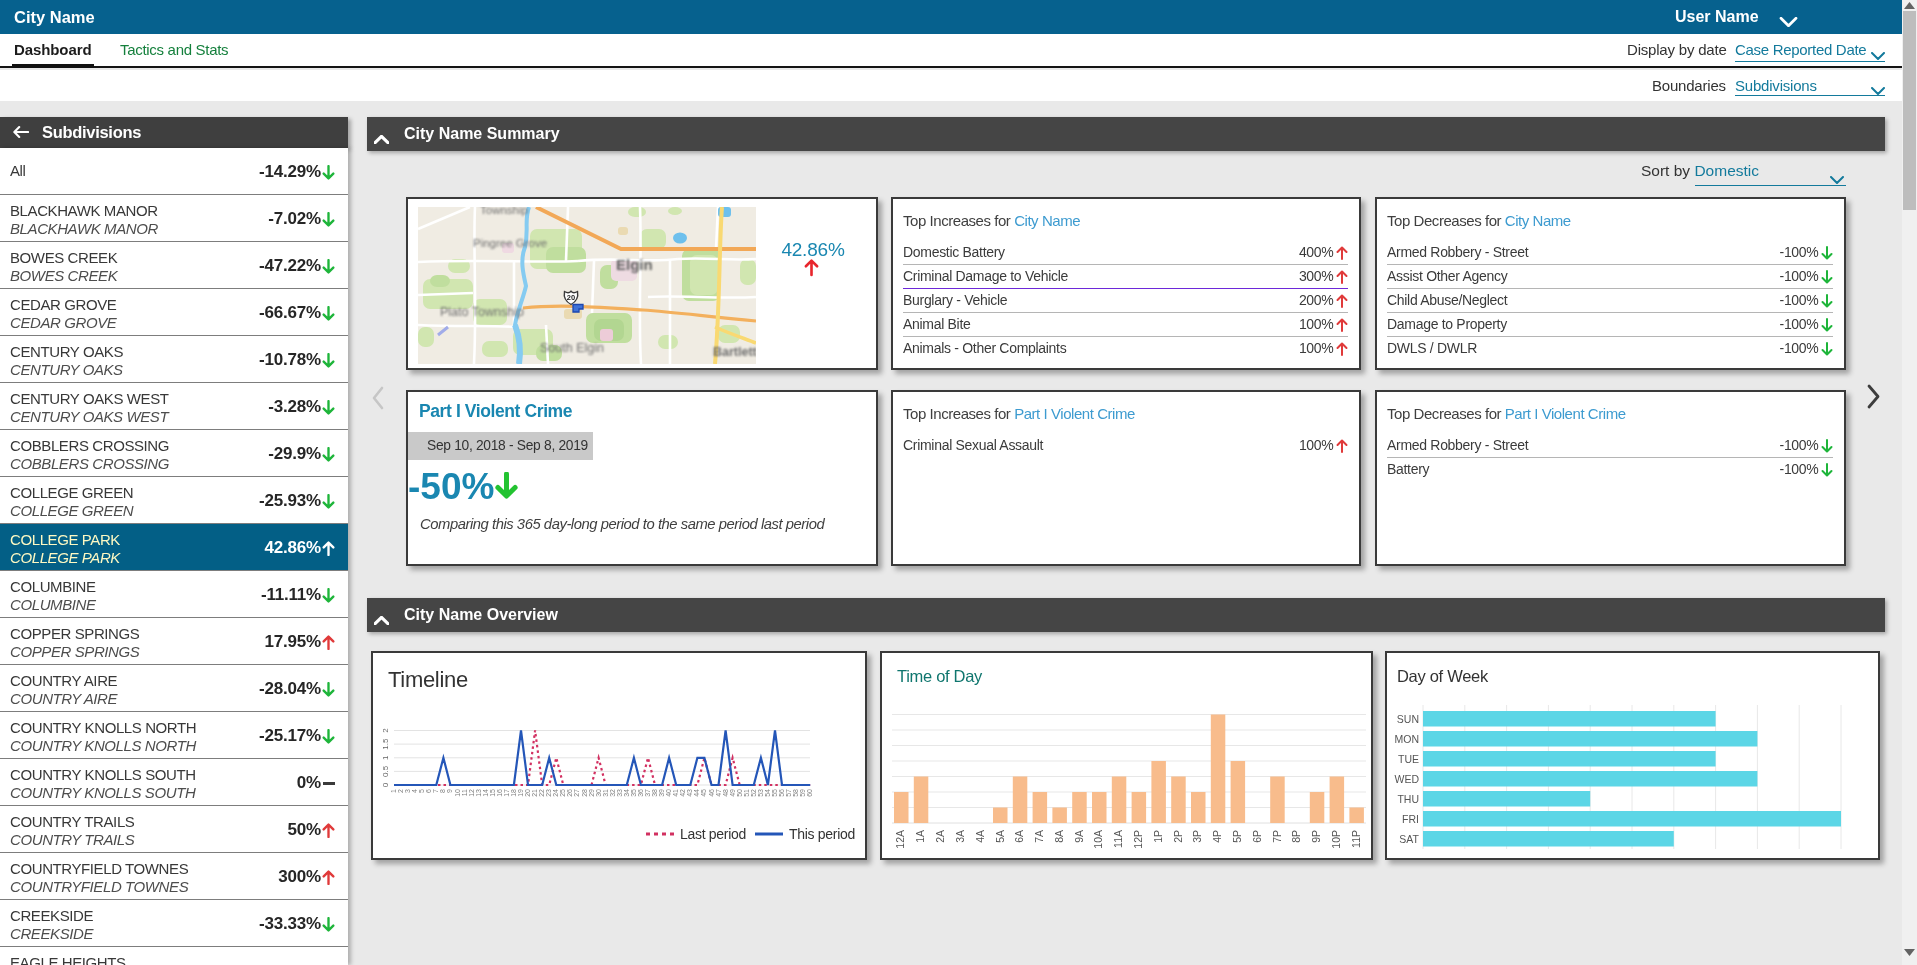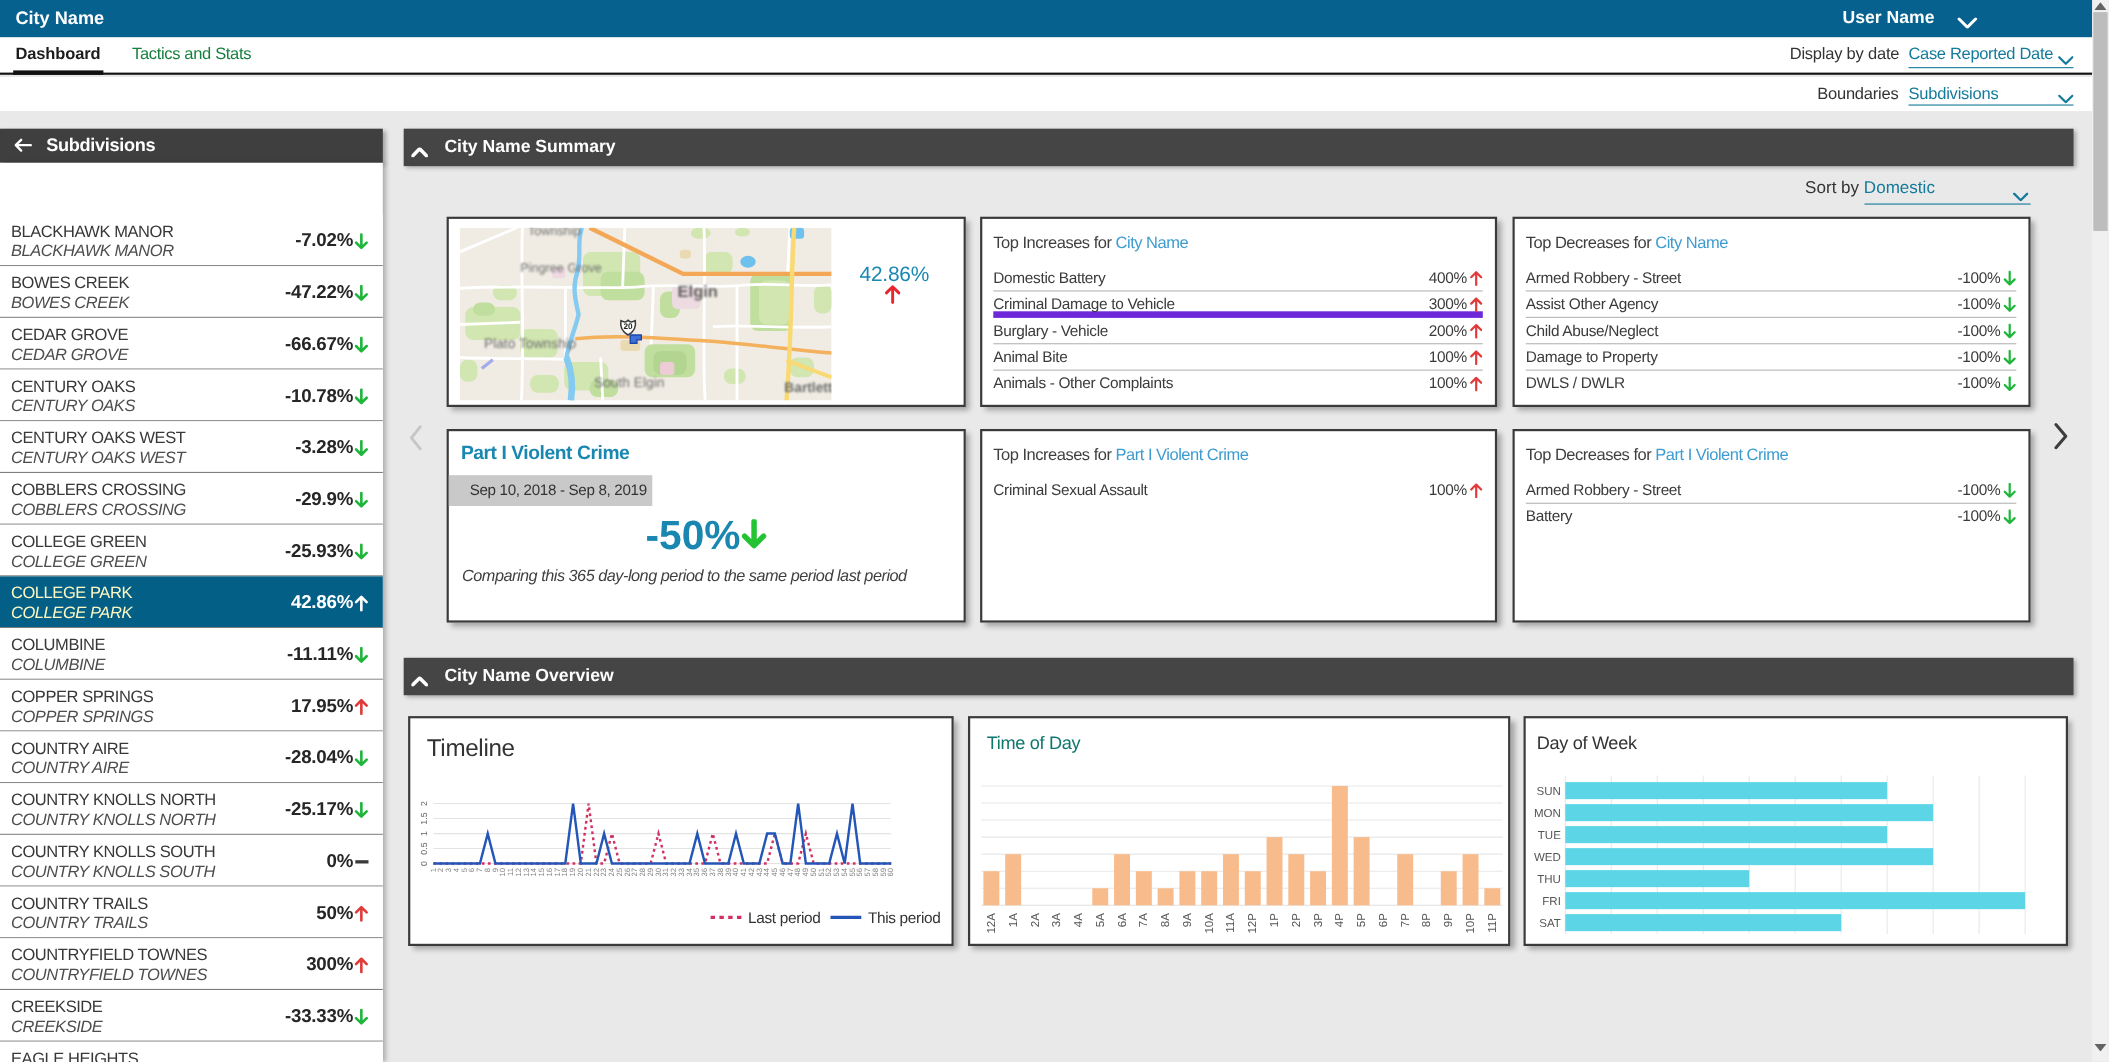--- a/index.html
+++ b/index.html
@@ -59,20 +59,26 @@
         <path d="M1 1 L7 7 L13 1" fill="none" stroke="#137a9c" stroke-width="2" stroke-linecap="round" stroke-linejoin="round"></path>
       </svg></div>
   </div>
 <div class="sideheader">
     <svg class="abs" style="left:13px;top:8px" width="16" height="14" viewBox="0 0 18 14">
       <path d="M17 7 H2 M7 1.5 L1.5 7 L7 12.5" fill="none" stroke="#fff" stroke-width="2.4" stroke-linecap="round" stroke-linejoin="round"></path>
     </svg>
     <div class="abs" style="left:42px;top:0;line-height:31px;font-size:16.5px;letter-spacing:-0.3px;font-weight:700">Subdivisions</div>
   </div>
 <div class="sidelist">
+<div class="sitem" style="top:0px">
+<div class="sname" style="top:14px">All</div>
+<div class="spct">-14.29%<svg width="13" height="15" viewBox="0 0 12 14">
+          <path d="M6 1 L6 12 M1.5 8 L6 12.5 L10.5 8" fill="none" stroke="#1eb53a" stroke-width="2.2" stroke-linecap="round" stroke-linejoin="round"></path>
+        </svg></div>
+</div>
 <div class="sitem" style="top:47px">
 <div class="sname">BLACKHAWK MANOR</div>
 <div class="ssub">BLACKHAWK MANOR</div>
 <div class="spct">-7.02%<svg width="13" height="15" viewBox="0 0 12 14">
           <path d="M6 1 L6 12 M1.5 8 L6 12.5 L10.5 8" fill="none" stroke="#1eb53a" stroke-width="2.2" stroke-linecap="round" stroke-linejoin="round"></path>
         </svg></div>
 </div>
 <div class="sitem" style="top:94px">
 <div class="sname">BOWES CREEK</div>
 <div class="ssub">BOWES CREEK</div>
@@ -279,21 +285,21 @@
   </div>
 <div class="card" style="left:891px;top:197px;width:470px;height:173px">
 <div class="ctitle">Top Increases for <span class="tlink">City Name</span></div>
 <div class="crows">
 <div class="crow" style="border-bottom:1px solid #b5b5b5;">
         <span class="clab">Domestic Battery</span>
         <span class="cval">400% <svg width="12" height="14" viewBox="0 0 12 14">
             <path d="M6 13 L6 2 M1.5 6 L6 1.5 L10.5 6" fill="none" stroke="#e03a3a" stroke-width="2" stroke-linecap="round" stroke-linejoin="round"></path>
           </svg></span>
       </div>
-<div class="crow" style="border-bottom:6px solid #6d28d9;">
+<div class="crow" style="border-bottom:1px solid #6d28d9;">
         <span class="clab">Criminal Damage to Vehicle</span>
         <span class="cval">300% <svg width="12" height="14" viewBox="0 0 12 14">
             <path d="M6 13 L6 2 M1.5 6 L6 1.5 L10.5 6" fill="none" stroke="#e03a3a" stroke-width="2" stroke-linecap="round" stroke-linejoin="round"></path>
           </svg></span>
       </div>
 <div class="crow" style="border-bottom:1px solid #b5b5b5;">
         <span class="clab">Burglary - Vehicle</span>
         <span class="cval">200% <svg width="12" height="14" viewBox="0 0 12 14">
             <path d="M6 13 L6 2 M1.5 6 L6 1.5 L10.5 6" fill="none" stroke="#e03a3a" stroke-width="2" stroke-linecap="round" stroke-linejoin="round"></path>
           </svg></span>
@@ -343,21 +349,21 @@
         <span class="clab">DWLS / DWLR</span>
         <span class="cval">-100% <svg width="12" height="14" viewBox="0 0 12 14">
             <path d="M6 1 L6 12 M1.5 8 L6 12.5 L10.5 8" fill="none" stroke="#1eb53a" stroke-width="2" stroke-linecap="round" stroke-linejoin="round"></path>
           </svg></span>
       </div>
 </div>
   </div>
 <div class="card" style="left:406px;top:390px;width:472px;height:176px">
     <div class="abs" style="left:11px;top:9px;font-size:17.5px;letter-spacing:-0.4px;font-weight:700;color:#1a87b1">Part I Violent Crime</div>
     <div class="abs" style="left:0;top:40px;height:28px;background:#c9c9c9;padding:0 5px 0 19px;line-height:28px;font-size:13.8px;letter-spacing:-0.3px;color:#333">Sep 10, 2018 - Sep 8, 2019</div>
-    <div class="abs" style="left:0;width:468px;top:75px;text-align:center;font-size:37px;line-height:40px;font-weight:700;color:#1a87b1">-50%<span style="display:inline-block;vertical-align:0px;margin-left:1px"><svg width="23" height="27" viewBox="0 0 12 14">
+    <div class="abs" style="left:0;width:468px;top:75px;text-align:left;font-size:37px;line-height:40px;font-weight:700;color:#1a87b1">-50%<span style="display:inline-block;vertical-align:0px;margin-left:1px"><svg width="23" height="27" viewBox="0 0 12 14">
           <path d="M6 1 L6 12 M1.5 8 L6 12.5 L10.5 8" fill="none" stroke="#23c331" stroke-width="2.6" stroke-linecap="round" stroke-linejoin="round"></path>
         </svg></span></div>
     <div class="abs" style="left:12px;top:124px;font-size:14.8px;letter-spacing:-0.45px;font-style:italic;color:#3f3f3f;white-space:nowrap">Comparing this 365 day-long period to the same period last period</div>
   </div>
 <div class="card" style="left:891px;top:390px;width:470px;height:176px">
 <div class="ctitle">Top Increases for <span class="tlink">Part I Violent Crime</span></div>
 <div class="crows">
 <div class="crow" style="">
         <span class="clab">Criminal Sexual Assault</span>
         <span class="cval">100% <svg width="12" height="14" viewBox="0 0 12 14">

